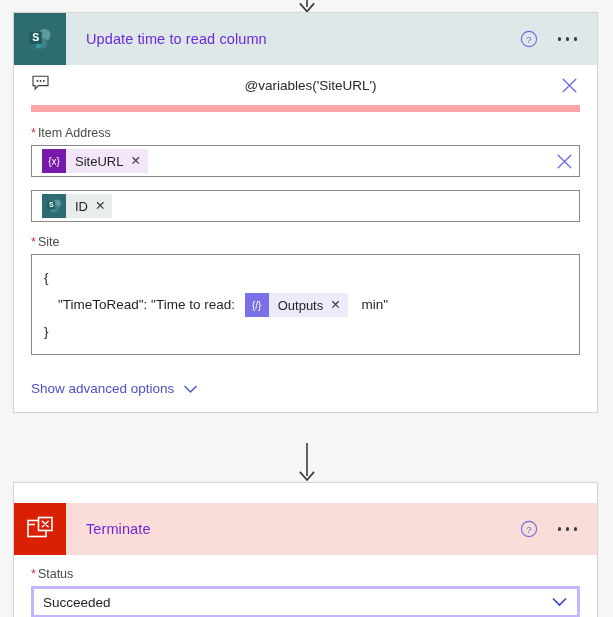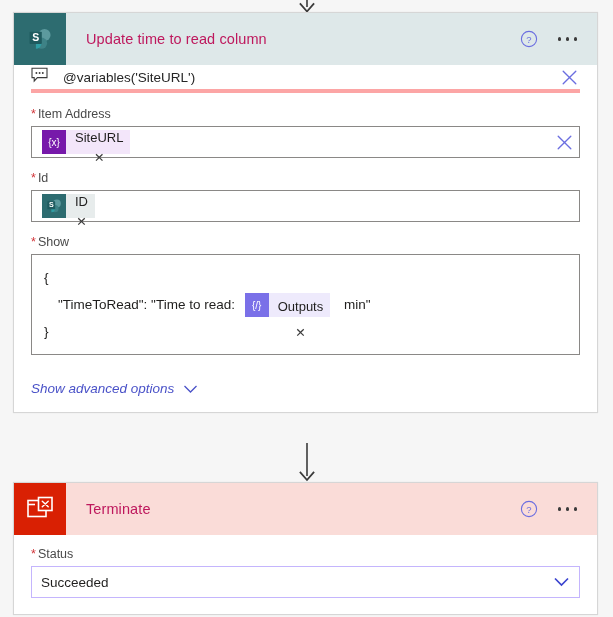--- a/index.html
+++ b/index.html
@@ -33,34 +33,34 @@
     background: #ffffff;
     border: 1px solid #d6d6d6;
     box-shadow: 0 0 1px rgba(0,0,0,0.10);
   }
   .card-header {
     display: flex;
     align-items: center;
     height: 52px;
   }
   .card-header.sp { background: #dee8e9; }
-  .card-header.term { background: #fadcd8; }
+  .card-header.term { background: #fadcd8; margin-top: 20px; }
 
   .card-icon {
     width: 52px; height: 52px;
     flex: 0 0 52px;
     display: flex; align-items: center; justify-content: center;
   }
   .card-icon.sp { background: #2d6c70; }
   .card-icon.term { background: #d92003; }
 
   .card-title {
     flex: 1 1 auto;
     font-size: 14.5px;
-    color: #be185d;
+    color: #6d28d9;
     padding-left: 20px;
     letter-spacing: .1px;
     white-space: nowrap;
   }
   .hdr-actions {
     display: flex; align-items: center;
     gap: 18px;
     padding-right: 18px;
   }
   .help-icon { width: 18px; height: 18px; display:block; }
@@ -72,23 +72,24 @@
     width: 3.5px; height: 3.5px; border-radius: 50%;
     background: #3b3b3b; display: block;
   }
 
   
   .card-body { padding: 0 17px 14px 17px; }
 
   .note-row {
     display: flex;
     align-items: center;
-    height: 28px;
-    border-bottom: 4px solid #fca5a5;
+    height: 47px;
+    border-bottom: 7px solid #fca5a5;
     margin: 0 0 14px 0;
+    text-align: center;
   }
   .note-icon { width: 18px; flex: 0 0 18px; margin-right: 14px; }
   .note-text {
     flex: 1 1 auto;
     font-size: 13.5px;
     color: #262626;
   }
   .x-btn {
     width: 22px; height: 22px;
     flex: 0 0 22px;
@@ -135,21 +136,20 @@
     flex: 0 0 24px;
     display: flex; align-items: center; justify-content: center;
     font-size: 10px;
     color: #fff;
   }
   .token-lbl {
     padding: 0 7px 0 9px;
     height: 24px;
     display: flex; align-items: center; gap: 7px;
     color: #201f1e;
-    flex-direction: column;
   }
   .token-lbl .tx {
     font-size: 12.5px; color: #3c3c3c; line-height: 1;
   }
   .token.variable .token-ico { background: #7719aa; }
   .token.variable .token-lbl { background: #f3e6fa; }
   .token.sharepoint .token-ico { background: #2d6c70; }
   .token.sharepoint .token-lbl { background: #e7ecec; }
   .token.compose .token-ico { background: #7a70e8; }
   .token.compose .token-lbl { background: #eeeafc; }
@@ -167,26 +167,26 @@
   .code-line { white-space: nowrap; }
   .code-indent { padding-left: 14px; }
   .code-line .tail { margin-left: 6px; }
 
   
   .adv-row {
     display: flex; align-items: center; gap: 9px;
     padding: 13px 0 2px 0;
     cursor: pointer;
   }
-  .adv-link { font-size: 13.5px; color: #4a52c8; font-style: italic; }
+  .adv-link { font-size: 13.5px; color: #4a52c8; }
   .chev { display: block; }
 
   
   .select-box {
-    border: 1px solid #c4b5fd;
+    border: 3px solid #c4b5fd;
     background: #fff;
     height: 32px;
     display: flex; align-items: center;
     padding: 0 9px 0 9px;
   }
   .select-val {
     flex: 1 1 auto;
     font-size: 13.5px; color: #201f1e;
   }
 </style>
@@ -268,23 +268,20 @@
           <span class="x-btn">
             <svg width="17" height="17" viewBox="0 0 17 17" aria-hidden="true">
               <path d="M2.2 2.2 L14.8 14.8 M14.8 2.2 L2.2 14.8" stroke="#6b6ee0" stroke-width="1.35" stroke-linecap="round"></path>
             </svg>
           </span>
         </div>
       </div>
 
 
       <div class="field">
-        <div class="field-label">
-          <span class="req">*</span><span>Id</span>
-        </div>
         <div class="input-box">
           <span class="input-text">
             <span class="token sharepoint">
               <span class="token-ico">
                 <svg width="18" height="18" viewBox="0 0 28 28" aria-hidden="true">
                   <circle cx="18.5" cy="10" r="6.1" fill="#5c9a9e"></circle>
                   <circle cx="15.5" cy="18.2" r="5.6" fill="#3e8286"></circle>
                   <path d="M9.9 12.6 a5.6 5.6 0 0 0 5.6 5.6 a5.6 5.6 0 0 1 -5.6 5.6 z" fill="#2f9ea4"></path>
                   <rect x="3.6" y="6.8" width="12.2" height="12.2" rx="0.8" fill="#1f5b5f"></rect>
                   <text x="9.7" y="15.8" font-family="'Liberation Sans',sans-serif" font-size="11" font-weight="bold" fill="#ffffff" text-anchor="middle">S</text>
@@ -294,21 +291,21 @@
                 <span>ID</span>
                 <span class="tx">✕</span>
               </span>
             </span>
           </span>
         </div>
       </div>
 
       <div class="field">
         <div class="field-label">
-          <span class="req">*</span><span>Show</span>
+          <span class="req">*</span><span>Site</span>
         </div>
         <div class="code-box">
           <div class="code-line">{</div>
           <div class="code-line code-indent">
             <span>"TimeToRead": "Time to read:</span>
             <span class="token compose" style="margin:0 4px 0 6px;">
               <span class="token-ico">
                   <span>{/}</span>
                 </span>
               <span class="token-lbl">

